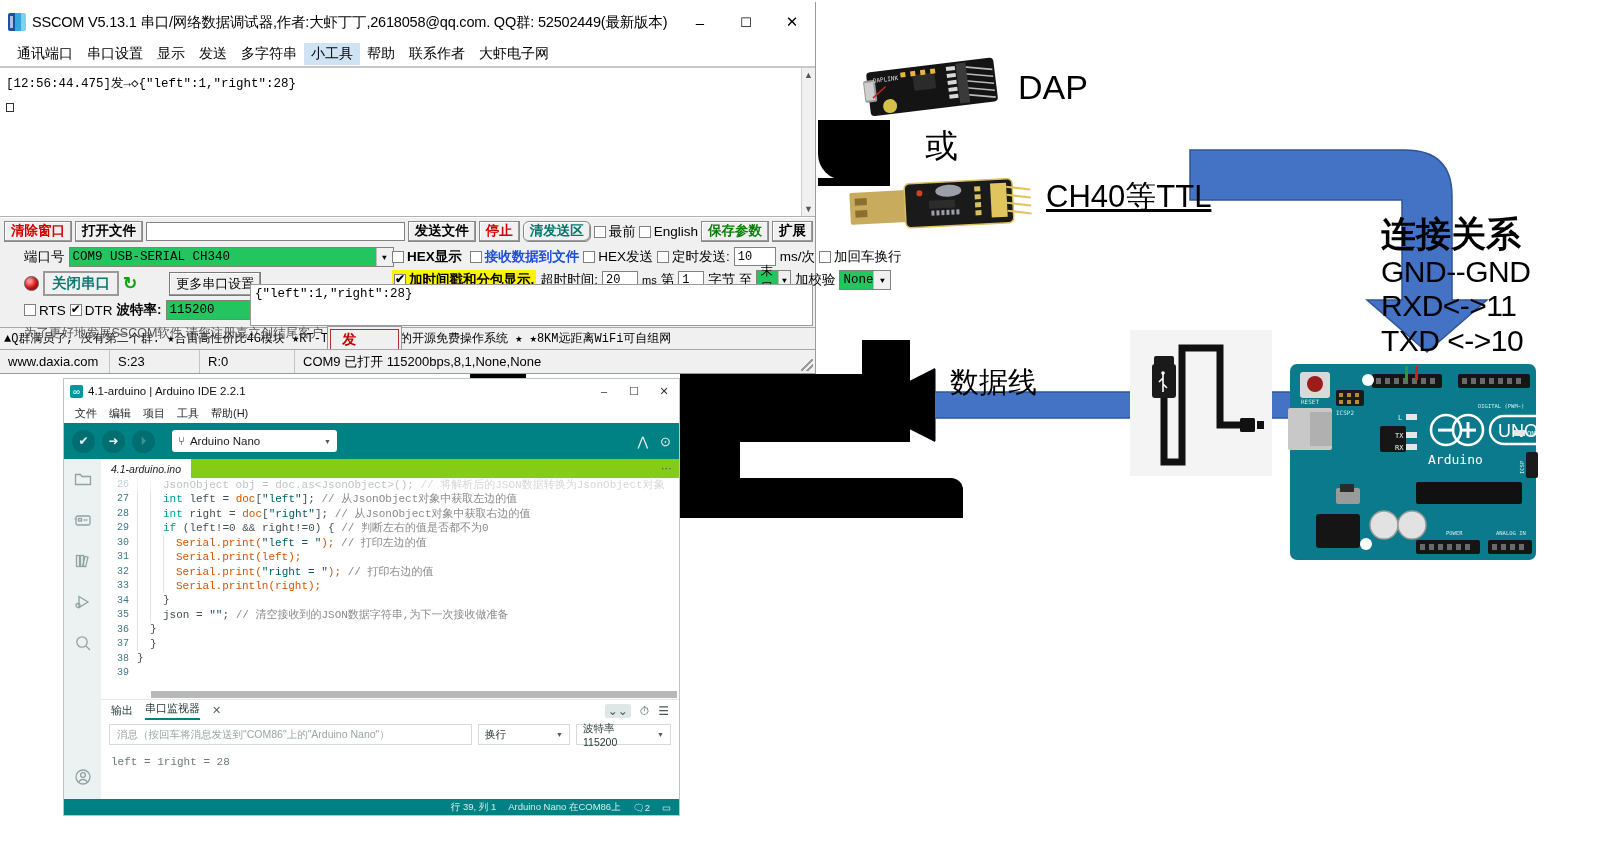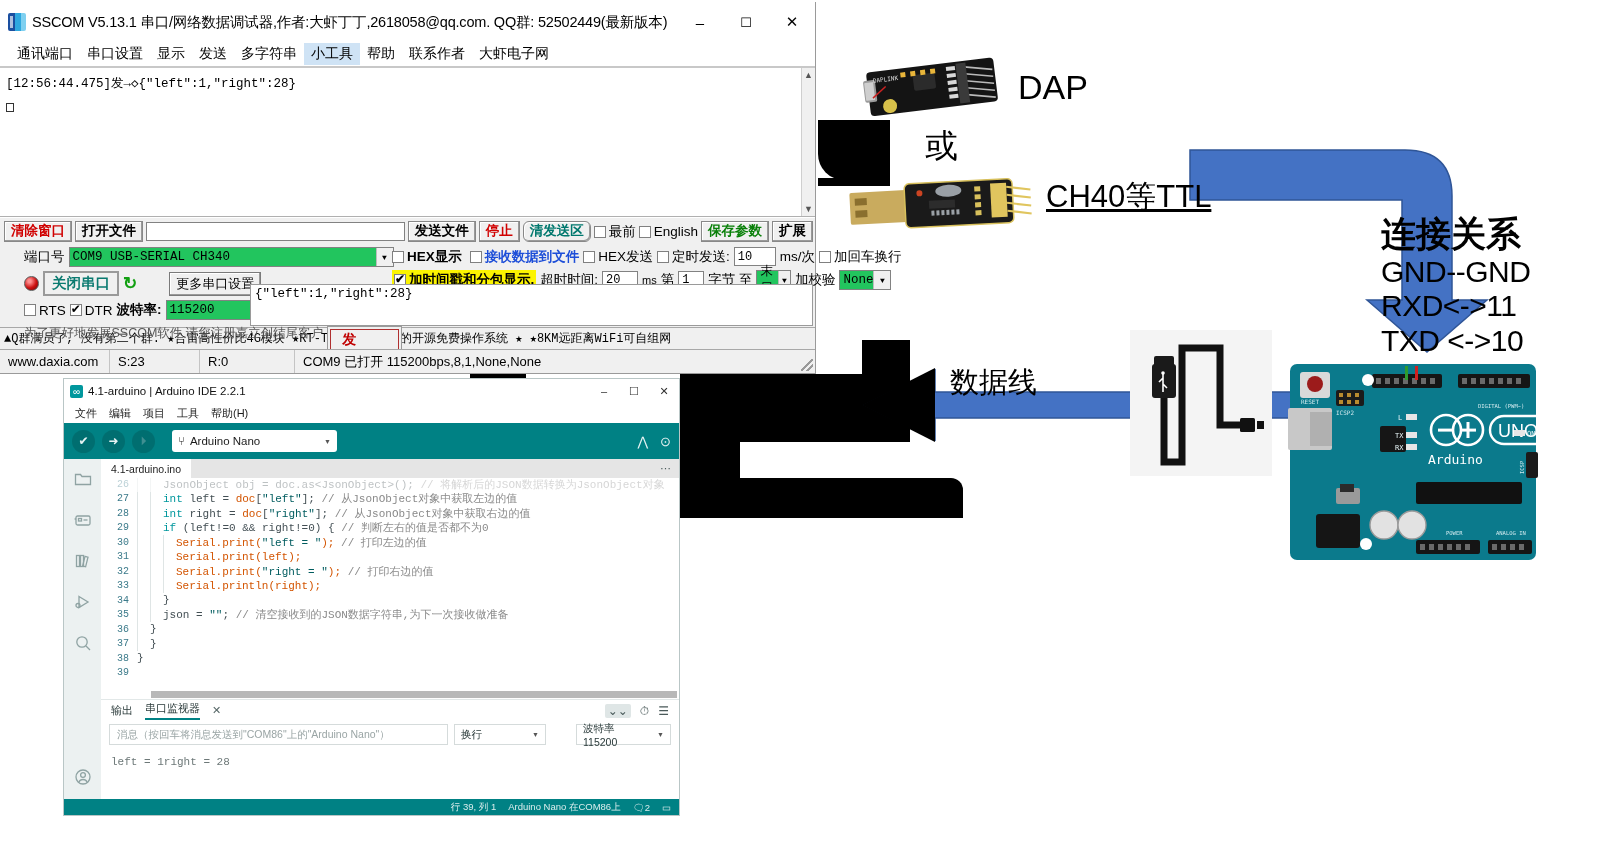--- a/index.html
+++ b/index.html
@@ -175,22 +175,22 @@
     gap:5px;
   }
   #boardsel .cv { margin-left:auto; font-size:7px; color:#555;}
   .tbright { margin-left:auto; display:flex; gap:12px; color:#e6f3f3; font-size:13px; }
   #ide-body { flex:1 1 auto; display:flex; min-height:0; }
   #ide-rail { width:37px; background:#ecf1f1; display:flex; flex-direction:column;
               align-items:center; padding-top:10px; gap:21px; flex:0 0 auto;}
   .rail-ic { width:20px;height:20px; color:#8fa3a3; display:flex;align-items:center;justify-content:center;}
   #ide-rail .spacer{ margin-top:auto; margin-bottom:12px;}
   #ide-main { flex:1 1 auto; display:flex; flex-direction:column; min-width:0; background:#fff;}
-  #tabstrip { height:19px; background:#e5e5e5; display:flex; align-items:center;
-              font-size:10.5px; color:#1c1c1c; position:relative; flex:0 0 auto;}
+  #tabstrip { height:19px; background:#84cc16; display:flex; align-items:center;
+              font-size:10.5px; color:#1c1c1c; position:relative; flex:0 0 auto;font-style:italic;}
   #tabstrip .tab { padding:0 10px; height:100%; display:flex;align-items:center; background:#fff;}
   #tabstrip .dots{ position:absolute; right:8px; color:#4a5a5a; font-size:11px;}
   #editor { flex:0 0 auto; height:212px; background:#fff; overflow:hidden; position:relative;
             font-family:"Liberation Mono", monospace; font-size:11px; padding-top:2px;}
   .cline { display:flex; height:14.5px; align-items:center; white-space:pre; }
   .gut { width:36px; text-align:right; padding-right:8px; color:#3b7a8a; flex:0 0 auto; font-size:10px;}
   .ind { border-left:1px solid #dfe5e5; height:14.5px; display:inline-block; }
   .k { color:#00979d; }      
   .f { color:#d35400; }      
   .s { color:#005c5f; }      
@@ -724,21 +724,21 @@
           <span>☰</span>
         </div>
       </div>
 
       <div id="monrow">
         <div id="msgin">消息（按回车将消息发送到"COM86"上的"Arduino Nano"）</div>
         <div class="msel" style="width:92px;">
           <span>换行</span>
           <span class="cv">▼</span>
         </div>
-        <div class="msel" style="width:95px;margin-left:24px;">
+        <div class="msel" style="width:95px;">
           <span>波特率 115200</span>
           <span class="cv">▼</span>
         </div>
       </div>
 
       <div id="monout">left = 1right = 28</div>
     </div>
   </div>
 
   <div id="ide-status">

